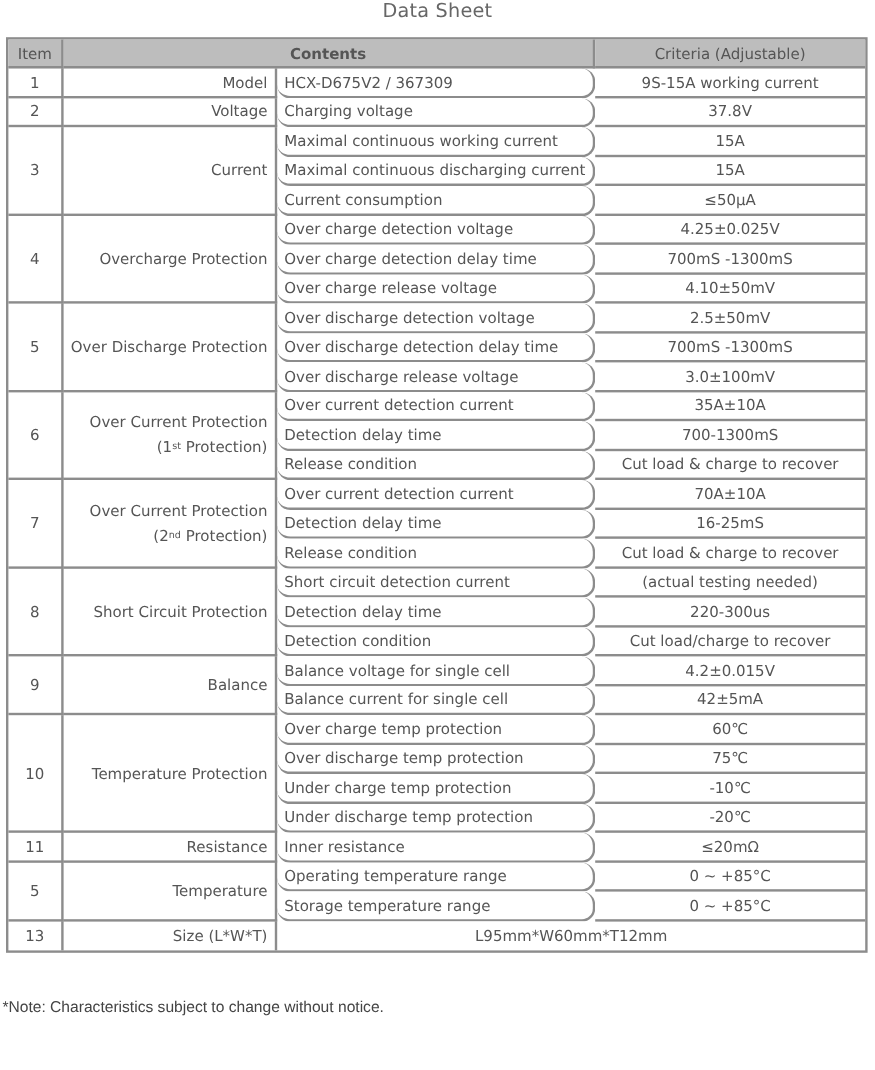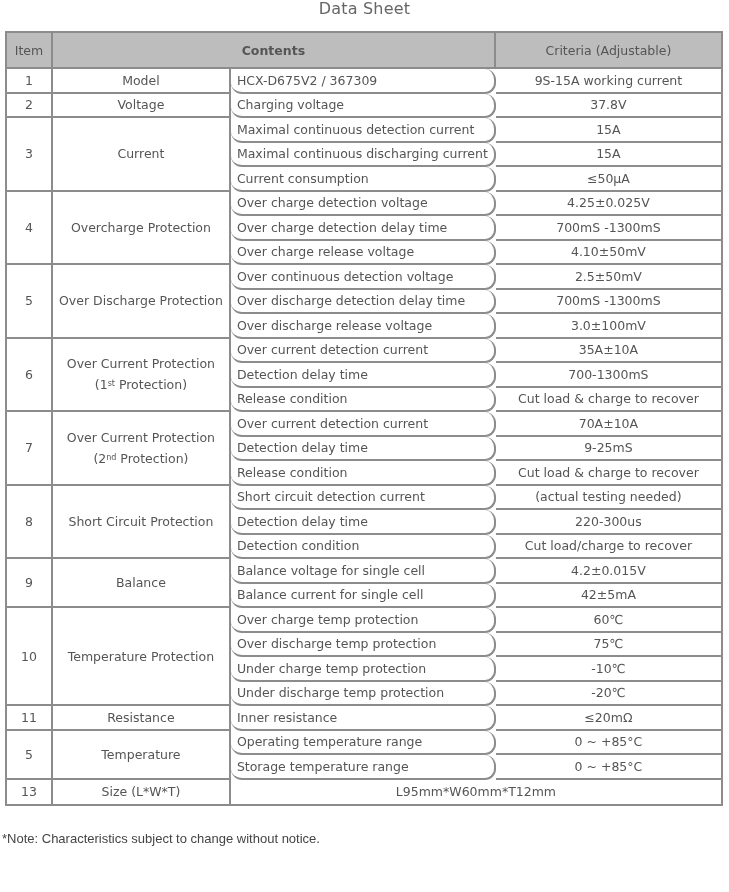--- a/index.html
+++ b/index.html
@@ -2,23 +2,23 @@
 <html><head>
 <meta charset="utf-8">
 <style>
   html,body{margin:0;padding:0;background:#ffffff;}
   body{width:729px;height:892px;position:relative;overflow:hidden;font-family:"DejaVu Sans",sans-serif;color:#555;}
   .title{position:absolute;left:0;top:0;width:729px;text-align:center;font-size:16px;color:#666;line-height:18px;top:0px;letter-spacing:0.2px;}
   table.ds{position:absolute;left:5px;top:31px;width:718px;border-collapse:separate;border-spacing:0;border:2px solid #8c8c8c;border-left-width:2px;}
   table.ds td, table.ds th{border-right:2px solid #8c8c8c;border-bottom:2px solid #8c8c8c;font-size:12.5px;font-weight:normal;color:#555;padding:0 6px;height:24.5px;box-sizing:border-box;white-space:nowrap;}
   table.ds tr > :last-child{border-right:none;}
   table.ds tr:last-child > td{border-bottom:none;}
-  table.ds th{background:#bdbdbd;color:#555;height:36px;}
+  table.ds th{background:#bdbdbd;color:#555;height:24px;}
   .c-item{width:46px;text-align:center;}
-  .c-label{width:176px;text-align:center;margin-top:40px;}
+  .c-label{width:176px;text-align:right;margin-top:40px;}
   .c-detail{width:263px;text-align:left;border-radius:11px;}
   .c-crit{text-align:center;}
   .note{position:absolute;left:2px;top:831px;font-family:"Liberation Sans",sans-serif;font-size:13px;color:#444;}
   sup{font-size:8px;vertical-align:top;position:relative;top:-1px;}
 </style>
 </head>
 <body>
 
 <div class="title">Data Sheet</div>
 
@@ -39,21 +39,21 @@
       </tr>
       <tr>
         <td class="c-item" rowspan="1">2</td>
         <td class="c-label" rowspan="1">Voltage</td>
         <td class="c-detail">Charging voltage</td>
         <td class="c-crit">37.8V</td>
       </tr>
       <tr>
         <td class="c-item" rowspan="3">3</td>
         <td class="c-label" rowspan="3">Current</td>
-        <td class="c-detail">Maximal continuous detection current</td>
+        <td class="c-detail">Maximal continuous working current</td>
         <td class="c-crit">15A</td>
       </tr>
       <tr>
         <td class="c-detail">Maximal continuous discharging current</td>
         <td class="c-crit">15A</td>
       </tr>
       <tr>
         <td class="c-detail">Current consumption</td>
         <td class="c-crit">≤50μA</td>
       </tr>
@@ -67,21 +67,21 @@
         <td class="c-detail">Over charge detection delay time</td>
         <td class="c-crit">700mS -1300mS</td>
       </tr>
       <tr>
         <td class="c-detail">Over charge release voltage</td>
         <td class="c-crit">4.10±50mV</td>
       </tr>
       <tr>
         <td class="c-item" rowspan="3">5</td>
         <td class="c-label" rowspan="3">Over Discharge Protection</td>
-        <td class="c-detail">Over continuous detection voltage</td>
+        <td class="c-detail">Over discharge detection voltage</td>
         <td class="c-crit">2.5±50mV</td>
       </tr>
       <tr>
         <td class="c-detail">Over discharge detection delay time</td>
         <td class="c-crit">700mS -1300mS</td>
       </tr>
       <tr>
         <td class="c-detail">Over discharge release voltage</td>
         <td class="c-crit">3.0±100mV</td>
       </tr>
@@ -106,21 +106,21 @@
         <td class="c-item" rowspan="3">7</td>
         <td class="c-label" rowspan="3" style="white-space: normal; line-height: 21px;">
           <div>Over Current Protection</div>
           <div><span>(2</span><sup>nd</sup><span> Protection)</span></div>
         </td>
         <td class="c-detail">Over current detection current</td>
         <td class="c-crit">70A±10A</td>
       </tr>
       <tr>
         <td class="c-detail">Detection delay time</td>
-        <td class="c-crit">9-25mS</td>
+        <td class="c-crit">16-25mS</td>
       </tr>
       <tr>
         <td class="c-detail">Release condition</td>
         <td class="c-crit">Cut load &amp; charge to recover</td>
       </tr>
       <tr>
         <td class="c-item" rowspan="3">8</td>
         <td class="c-label" rowspan="3">Short Circuit Protection</td>
         <td class="c-detail">Short circuit detection current</td>
         <td class="c-crit">(actual testing needed)</td>

